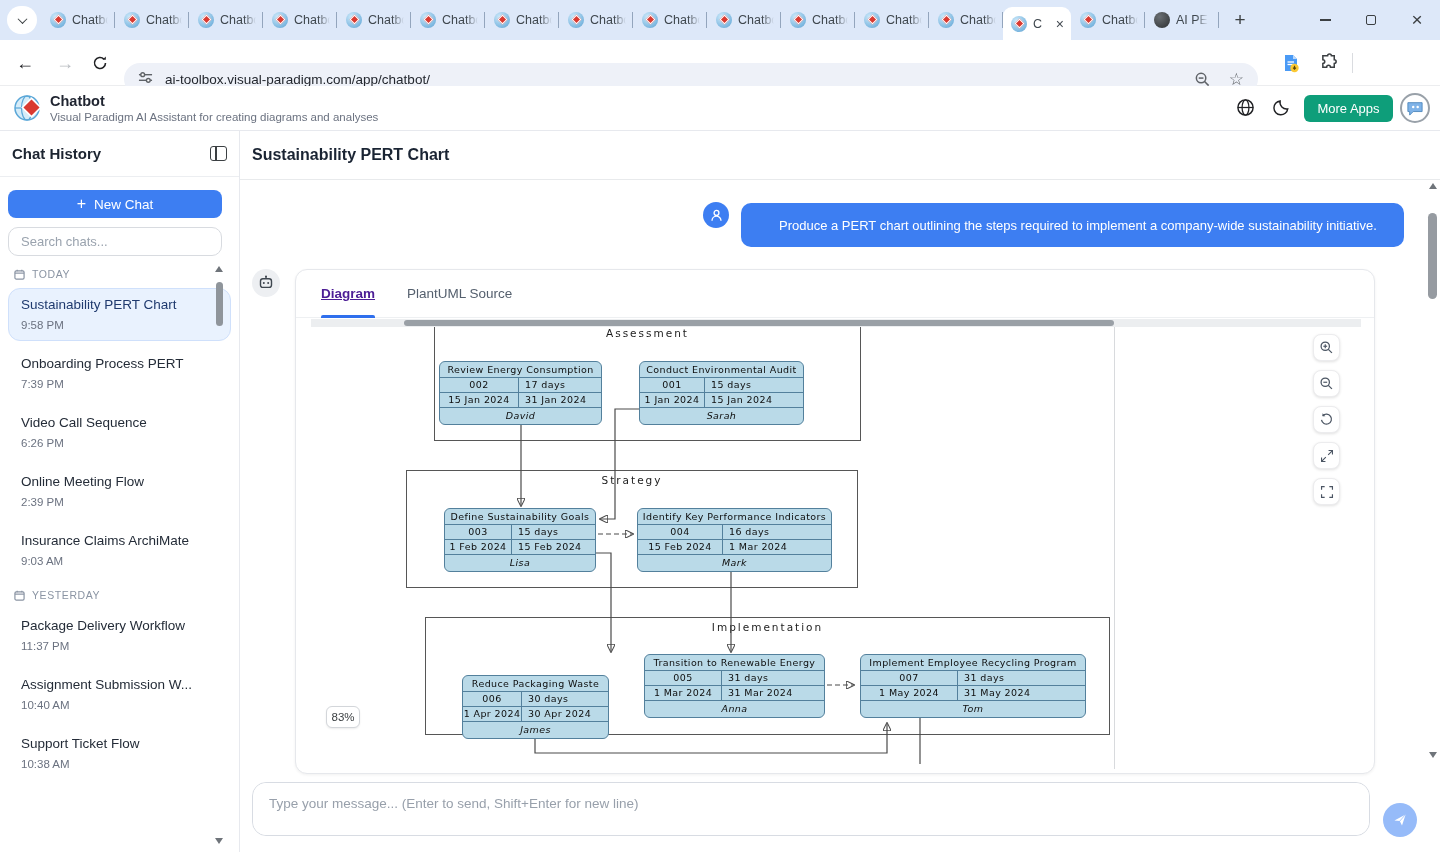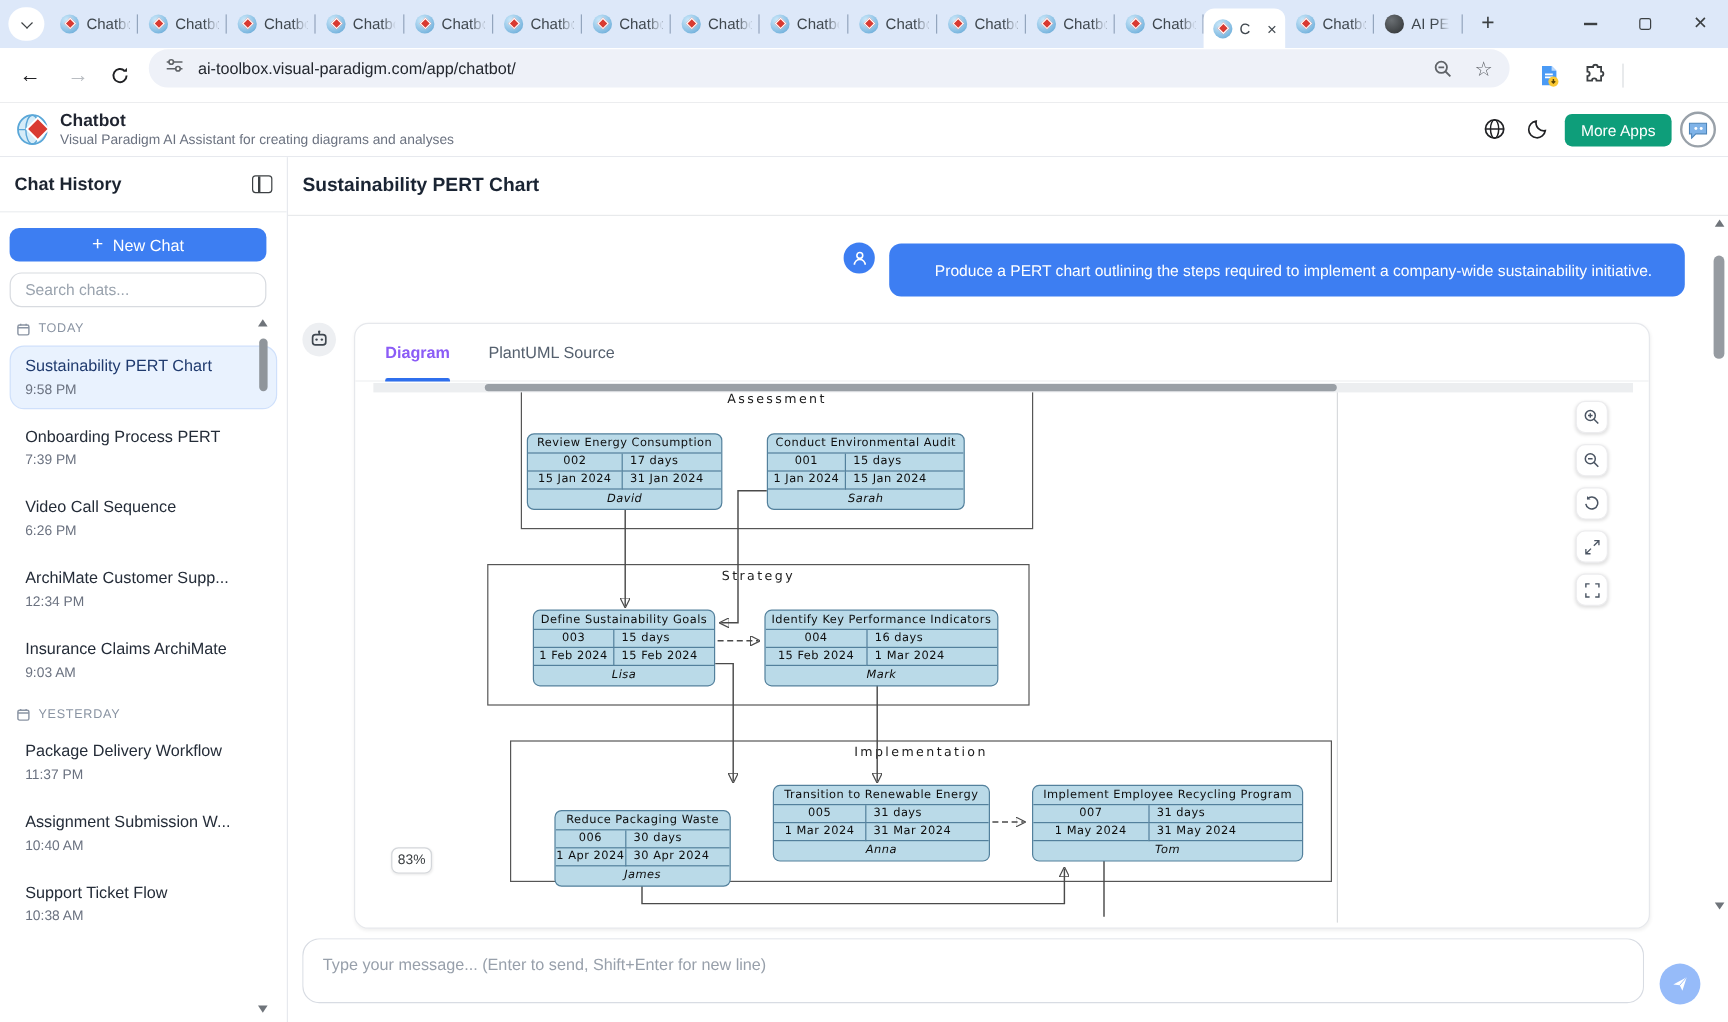--- a/index.html
+++ b/index.html
@@ -25,21 +25,21 @@
   .newtab-btn { width:26px; height:26px; margin-left:8px; display:flex; align-items:center; justify-content:center; font-size:19px; color:#3c4043; flex:none; }
   .win-controls { position:absolute; right:0; top:0; height:40px; display:flex; }
   .win-btn { width:46px; height:40px; display:flex; align-items:center; justify-content:center; color:#3c4043; }
   .win-btn .min-glyph { width:11px; height:1.6px; background:#3c4043; }
   .win-btn .restore-glyph { width:10px; height:10px; border:1.6px solid #3c4043; border-radius:2px; }
   .win-btn.close-w { font-size:19px; }
 
   
   .urlrow { position:absolute; left:0; top:40px; width:1440px; height:46px; background:#fff; border-bottom:1px solid #ecedef; }
   .nav-ic { position:absolute; top:50%; transform:translateY(-50%); font-size:18px; color:#202124; }
-  .url-pill { position:absolute; left:124px; top:1px; width:1134px; height:32px; background:#eef1f8; border-radius:16px; display:flex; align-items:center; padding:0 14px; }
+  .url-pill { position:absolute; left:124px; top:23px; width:1134px; height:32px; background:#eef1f8; border-radius:16px; display:flex; align-items:center; padding:0 14px; }
   .url-text { margin-left:12px; font-size:13.5px; color:#23272e; flex:1; white-space:nowrap; overflow:hidden; }
   .pill-ic { color:#5f6368; margin-left:18px; flex:none; display:flex; align-items:center; }
   .toolbar-ic { position:absolute; top:50%; transform:translateY(-50%); display:flex; align-items:center; justify-content:center; }
   .v-sep { position:absolute; left:1352px; top:13px; width:1px; height:20px; background:#dadce0; }
   .avatar { position:absolute; left:1368px; top:50px; width:26px; height:26px; border-radius:50%; background:#a142f4; }
   .avatar .face { position:absolute; left:6px; top:7px; width:14px; height:11px; background:#fff; border-radius:50% 50% 45% 45%; }
   .avatar .face::before, .avatar .face::after { content:""; position:absolute; top:3px; width:2.5px; height:2.5px; background:#222; border-radius:50%; }
   .avatar .face::before { left:3px; } .avatar .face::after { right:3px; }
   .menu-dots { position:absolute; left:1410px; top:40px; width:24px; height:46px; display:flex; align-items:center; justify-content:center; font-size:17px; color:#5f6368; }
 
@@ -78,21 +78,21 @@
   .main-titlebar { position:absolute; left:240px; top:131px; width:1200px; height:49px; background:#fff; border-bottom:1px solid #e8eaec; }
   .page-title { position:absolute; left:12px; top:15px; font-size:16px; font-weight:700; color:#1a2433; }
   .user-avatar { position:absolute; left:703px; top:202px; width:26px; height:26px; border-radius:50%; background:#3d7ef2; display:flex; align-items:center; justify-content:center; }
   .user-bubble { position:absolute; left:741px; top:203px; width:663px; height:44px; background:#3d7ef2; border-radius:10px; color:#fff; font-size:13px; display:flex; align-items:center; padding:0 38px; white-space:nowrap; overflow:hidden; }
   .bot-avatar { position:absolute; left:252px; top:269px; width:28px; height:28px; border-radius:50%; background:#edeff2; display:flex; align-items:center; justify-content:center; }
 
   
   .card { position:absolute; left:295px; top:269px; width:1080px; height:505px; background:#fff; border:1px solid #e6e8ec; border-radius:12px; box-shadow:0 1px 3px rgba(0,0,0,.06); overflow:hidden; }
   .card-tabs { position:absolute; left:0; top:0; width:100%; height:48px; border-bottom:1px solid #eef0f2; display:flex; align-items:center; padding-left:25px; gap:32px; }
   .ctab { font-size:13.5px; color:#55606e; position:relative; height:48px; display:flex; align-items:center; }
-  .ctab.active { color:#8b5cf6; font-weight:600; }
+  .ctab.active { color:#4c1d95; font-weight:600;text-decoration:underline; }
   .ctab.active::after { content:""; position:absolute; left:0; right:0; bottom:0; height:3px; background:#2f6fed; border-radius:2px 2px 0 0; }
   .viewport { position:absolute; left:15px; top:49px; width:1050px; height:450px; overflow:hidden; background:#fff; }
   .hscroll { position:absolute; left:0; top:0; width:1050px; height:8px; background:#eceef0; z-index:4; }
   .hscroll .thumb { position:absolute; left:93px; top:1px; width:710px; height:6px; border-radius:3px; background:#9aa0a6; }
   .canvas-edge { position:absolute; left:803px; top:8px; width:1px; height:442px; background:#d8dadd; z-index:4; }
   .dinner { position:absolute; left:-310px; top:-318px; width:1440px; height:852px; font-family:"DejaVu Sans", sans-serif; }
   .pert-group { position:absolute; border:1px solid #565656; background:transparent; z-index:1; }
   .pg-label { position:absolute; left:0; right:0; top:3px; text-align:center; font-size:10.5px; letter-spacing:2px; color:#1c1c1c; }
   .edges { position:absolute; left:0; top:0; z-index:2; }
   .edges path { stroke:#4a4a4a; stroke-width:1.2; fill:none; }
@@ -376,25 +376,25 @@
         <div class="chat-item">
           <div class="ci-title">Onboarding Process PERT</div>
           <div class="ci-time">7:39 PM</div>
         </div>
 
         <div class="chat-item">
           <div class="ci-title">Video Call Sequence</div>
           <div class="ci-time">6:26 PM</div>
         </div>
 
-
-        <div class="chat-item">
-          <div class="ci-title">ArchiMate Customer Supp...</div>
-          <div class="ci-time">12:34 PM</div>
-        </div>
+        <div class="chat-item">
+          <div class="ci-title">Online Meeting Flow</div>
+          <div class="ci-time">2:39 PM</div>
+        </div>
+
 
         <div class="chat-item">
           <div class="ci-title">Insurance Claims ArchiMate</div>
           <div class="ci-time">9:03 AM</div>
         </div>
       </div>
     <div class="sb-section">
       <svg width="11" height="11" viewBox="0 0 12 12">
           <rect x="1" y="2" width="10" height="9" rx="1.5" stroke="#8a94a3" stroke-width="1.3" fill="none"></rect>
           <line x1="1" y1="4.5" x2="11" y2="4.5" stroke="#8a94a3" stroke-width="1.3"></line>

